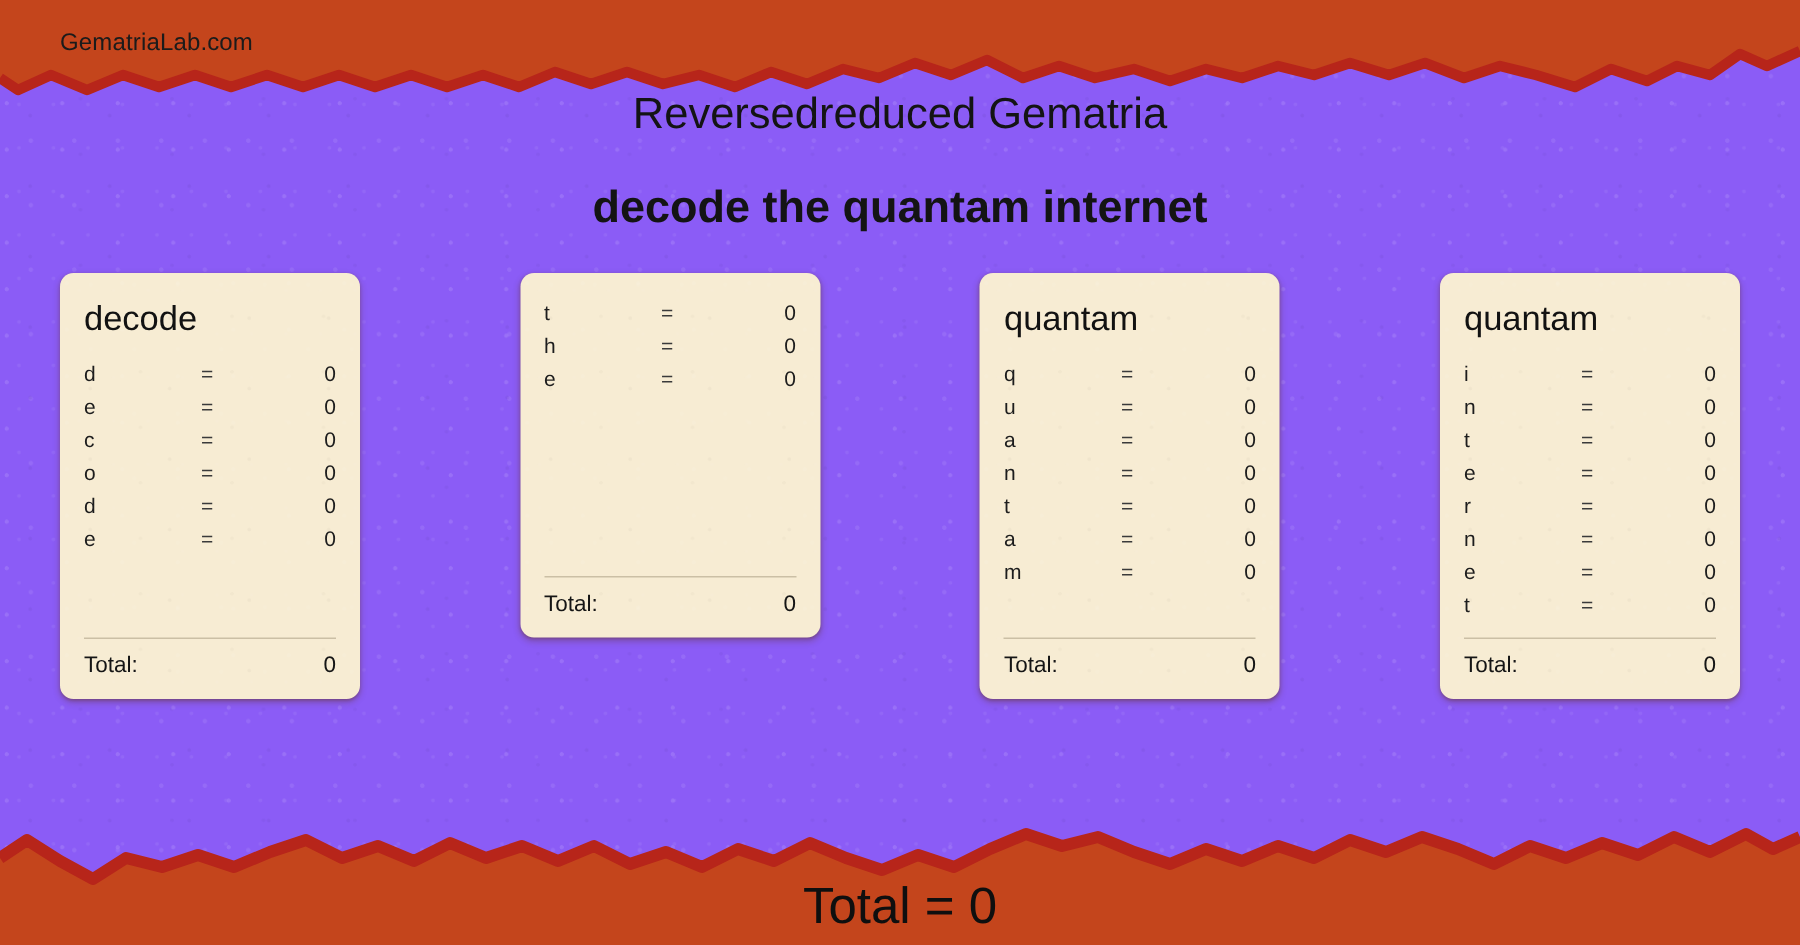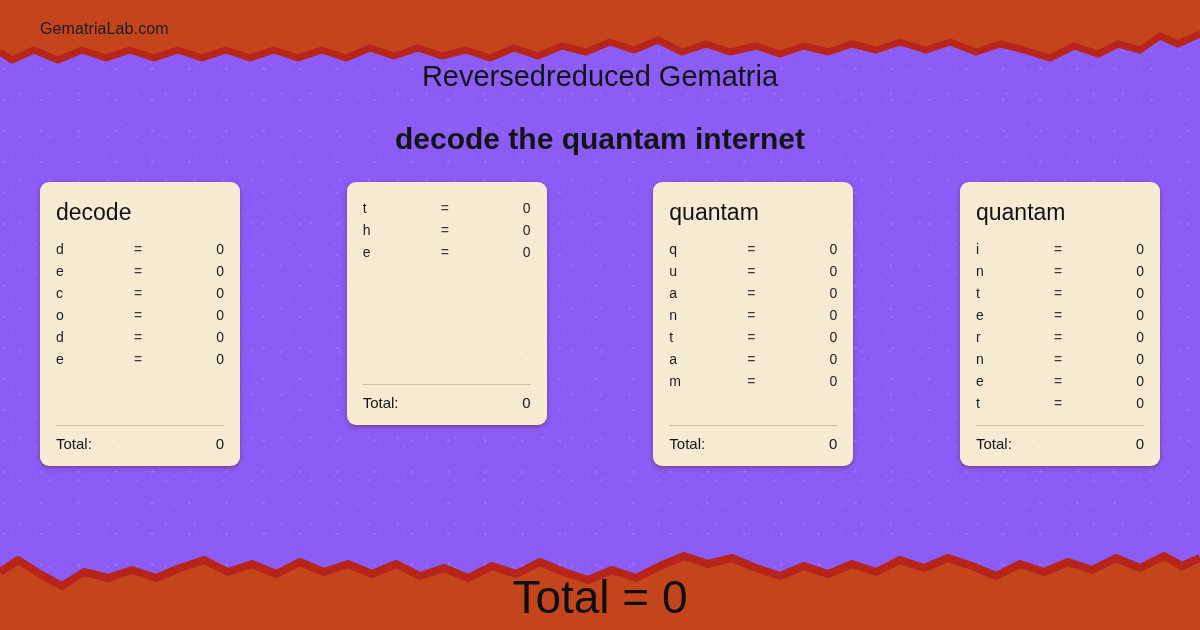--- a/index.html
+++ b/index.html
@@ -155,21 +155,21 @@
   .total-row .tv  { text-align: right; }
 
   
   #grand-total {
     position: absolute;
     left: 0;
     bottom: 6px;
     width: 1200px;
     z-index: 5;
     text-align: center;
-    font-size: 46px;
+    font-size: 34px;
     font-weight: 400;
     color: #0f0f0f;
   }
 </style>
 </head>
 <body>
 
 <div id="page">
 
   <div class="tex"></div>

